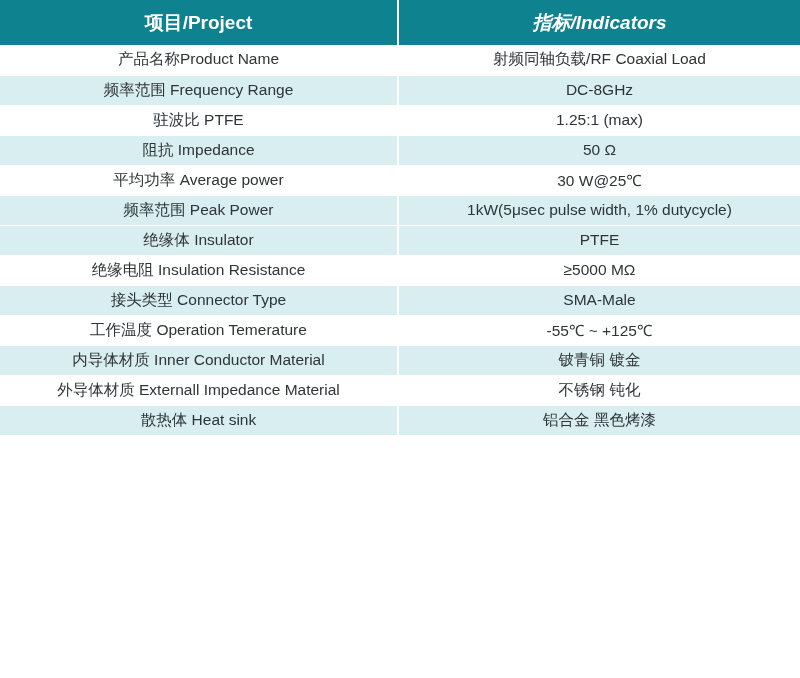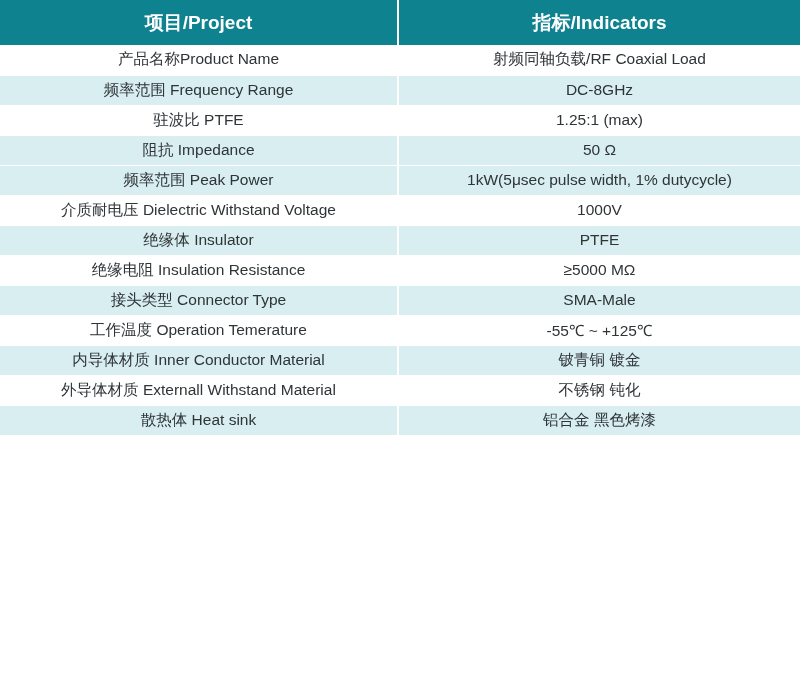--- a/index.html
+++ b/index.html
@@ -27,21 +27,21 @@
     color: #ffffff;
     font-size: 19px;
     font-weight: bold;
     height: 45px;
     line-height: 45px;
     padding: 0;
     text-align: center;
     vertical-align: middle;
     border-right: 2px solid #ffffff;
   }
-  .spec-table thead th:last-child { border-right: none; }
+  .spec-table thead th:last-child { border-right: none; font-style: italic; }
 
   .spec-table tbody td {
     height: 30px;
     padding: 0 6px;
     text-align: center;
     vertical-align: middle;
     font-size: 15.5px;
     color: #2f3437;
     border-right: 2px solid #ffffff;
     border-bottom: 1px solid #ffffff;
@@ -77,27 +77,27 @@
         <td><span class="cell-text">DC-8GHz</span></td>
       </tr>
       <tr class="row-odd">
         <td><span class="cell-text">驻波比 PTFE</span></td>
         <td><span class="cell-text">1.25:1 (max)</span></td>
       </tr>
       <tr class="row-even">
         <td><span class="cell-text">阻抗 Impedance</span></td>
         <td><span class="cell-text">50 Ω</span></td>
       </tr>
+      <tr class="row-odd">
+        <td><span class="cell-text">平均功率 Average power</span></td>
+        <td><span class="cell-text">30 W@25℃</span></td>
+      </tr>
       <tr class="row-even">
         <td><span class="cell-text">频率范围 Peak Power</span></td>
         <td><span class="cell-text">1kW(5μsec pulse width, 1% dutycycle)</span></td>
-      </tr>
-      <tr class="row-odd">
-        <td><span class="cell-text">介质耐电压 Dielectric Withstand Voltage</span></td>
-        <td><span class="cell-text">1000V</span></td>
       </tr>
       <tr class="row-even">
         <td><span class="cell-text">绝缘体 Insulator</span></td>
         <td><span class="cell-text">PTFE</span></td>
       </tr>
       <tr class="row-odd">
         <td><span class="cell-text">绝缘电阻 Insulation Resistance</span></td>
         <td><span class="cell-text">≥5000 MΩ</span></td>
       </tr>
       <tr class="row-even">
@@ -106,21 +106,21 @@
       </tr>
       <tr class="row-odd">
         <td><span class="cell-text">工作温度 Operation Temerature</span></td>
         <td><span class="cell-text">-55℃ ~ +125℃</span></td>
       </tr>
       <tr class="row-even">
         <td><span class="cell-text">内导体材质 Inner Conductor Material</span></td>
         <td><span class="cell-text">铍青铜 镀金</span></td>
       </tr>
       <tr class="row-odd">
-        <td><span class="cell-text">外导体材质 Externall Withstand Material</span></td>
+        <td><span class="cell-text">外导体材质 Externall Impedance Material</span></td>
         <td><span class="cell-text">不锈钢 钝化</span></td>
       </tr>
       <tr class="row-even">
         <td><span class="cell-text">散热体 Heat sink</span></td>
         <td><span class="cell-text">铝合金 黑色烤漆</span></td>
       </tr>
     </tbody>
 </table>
 
 </body></html>

